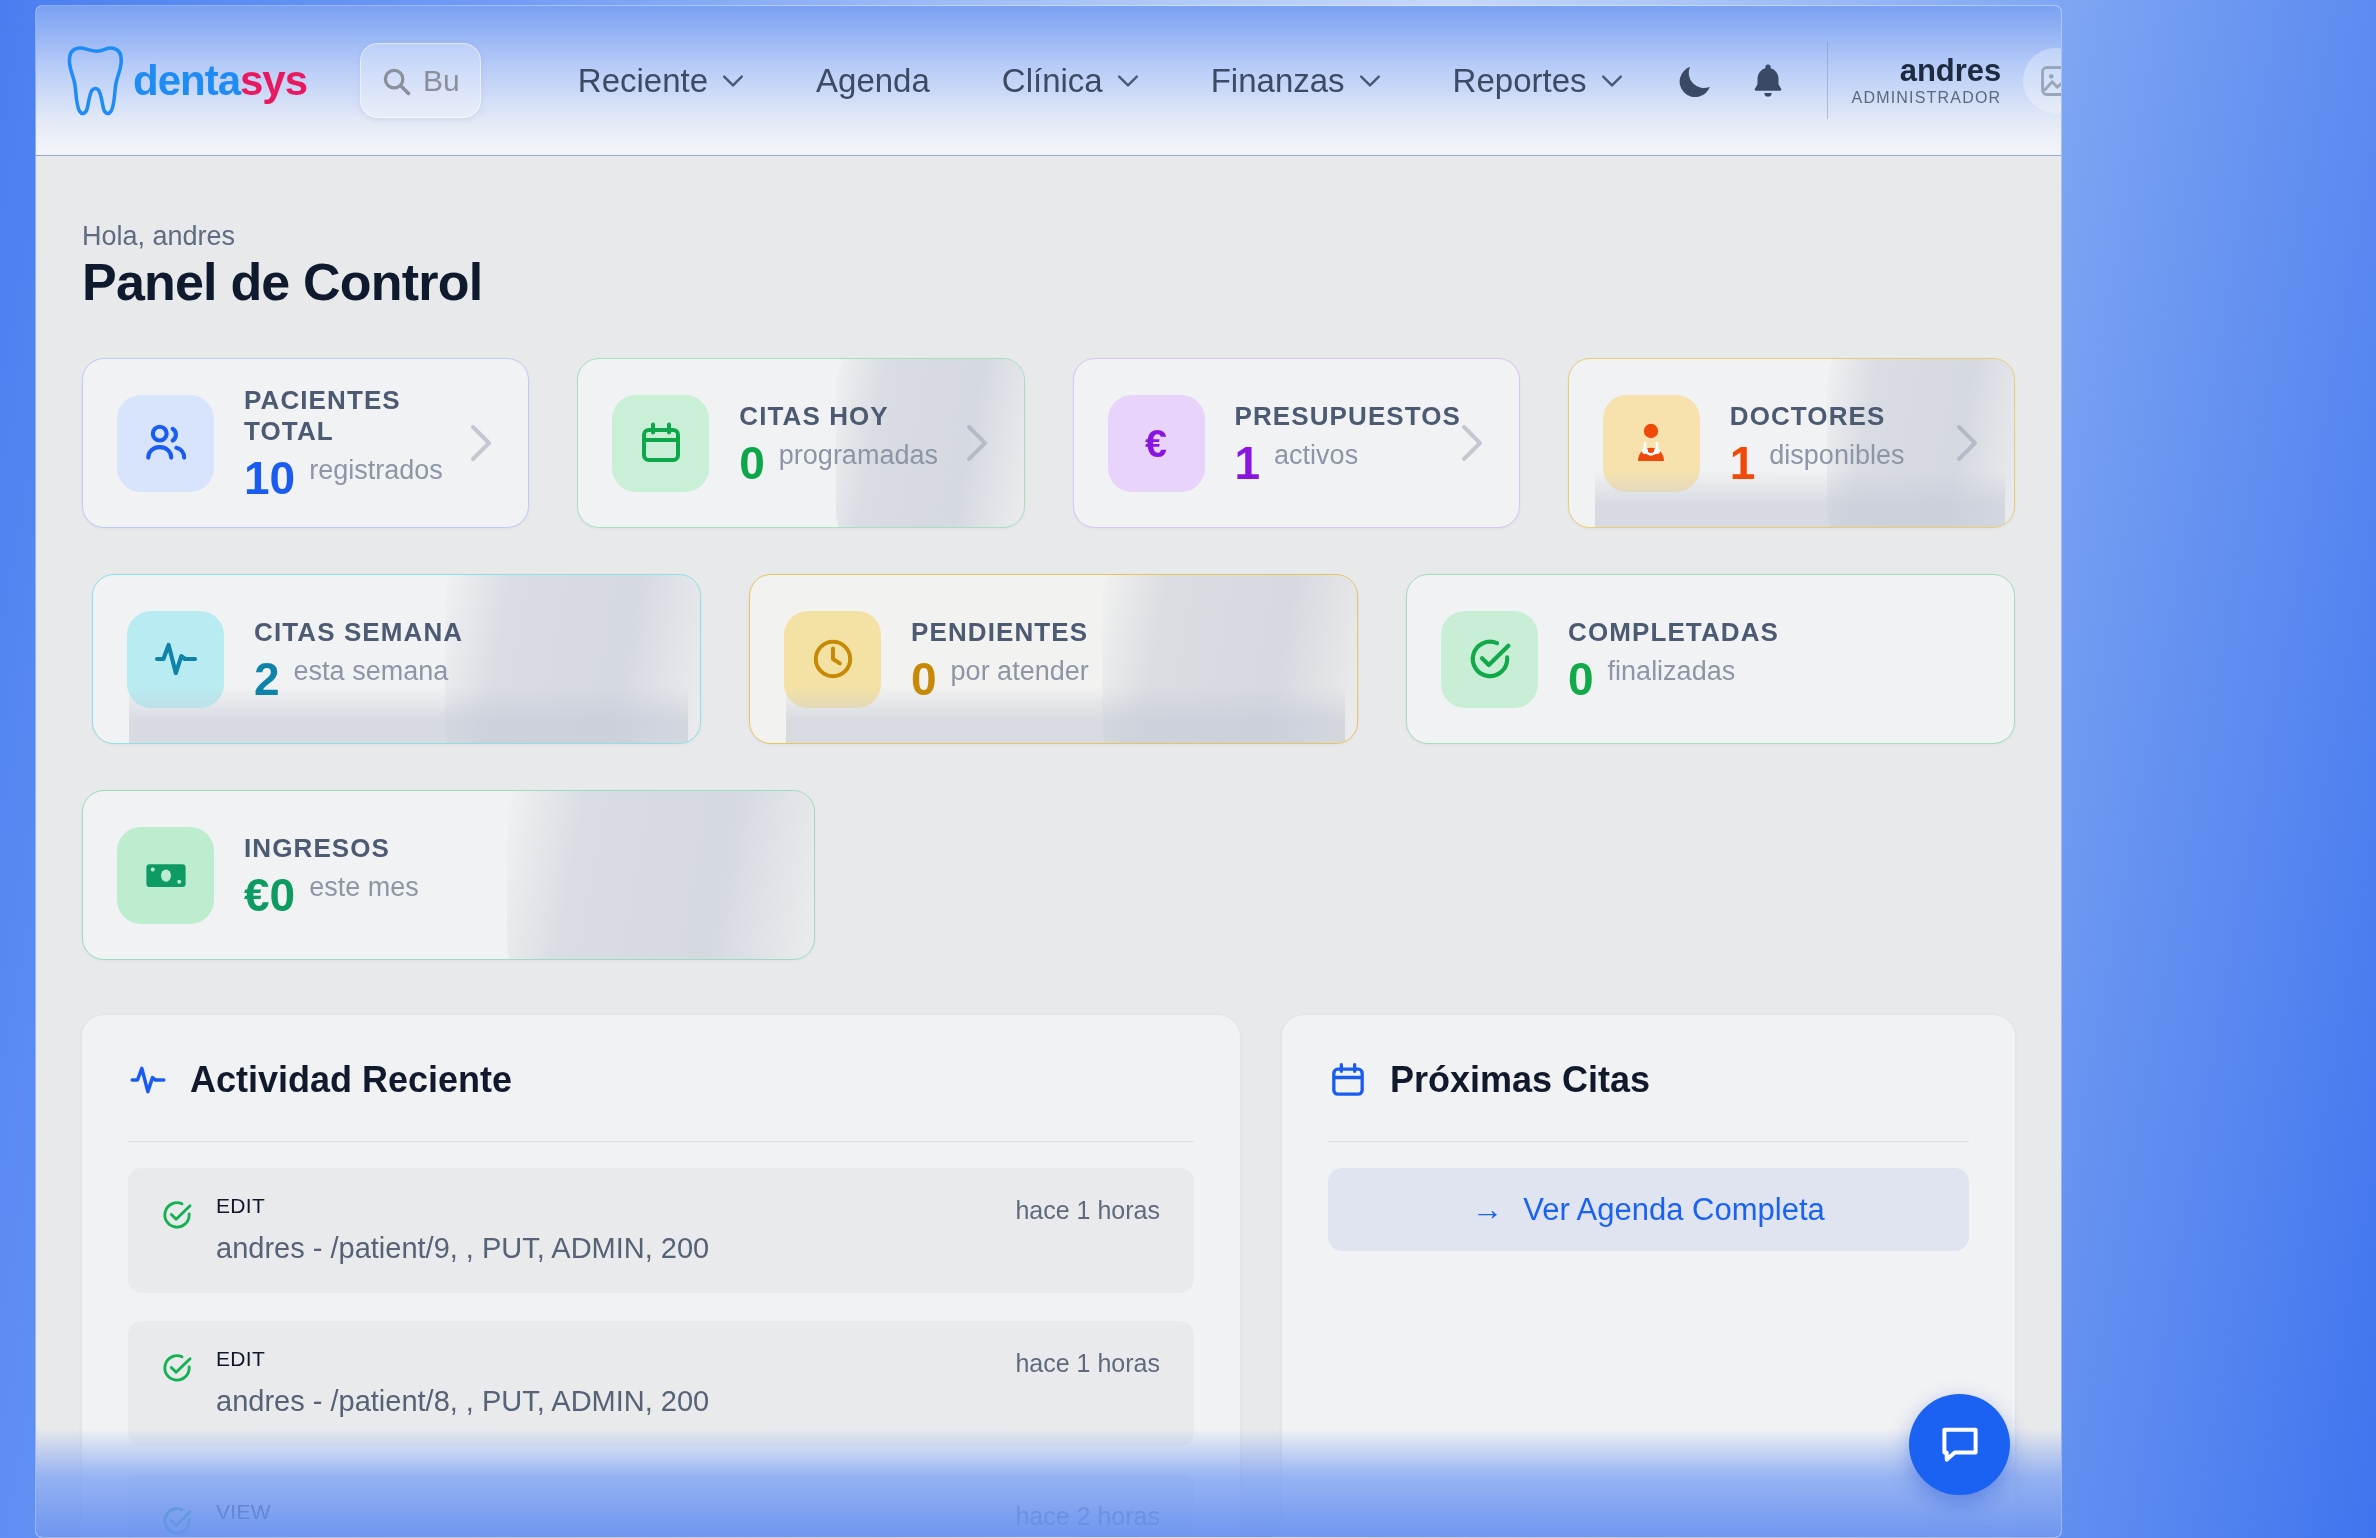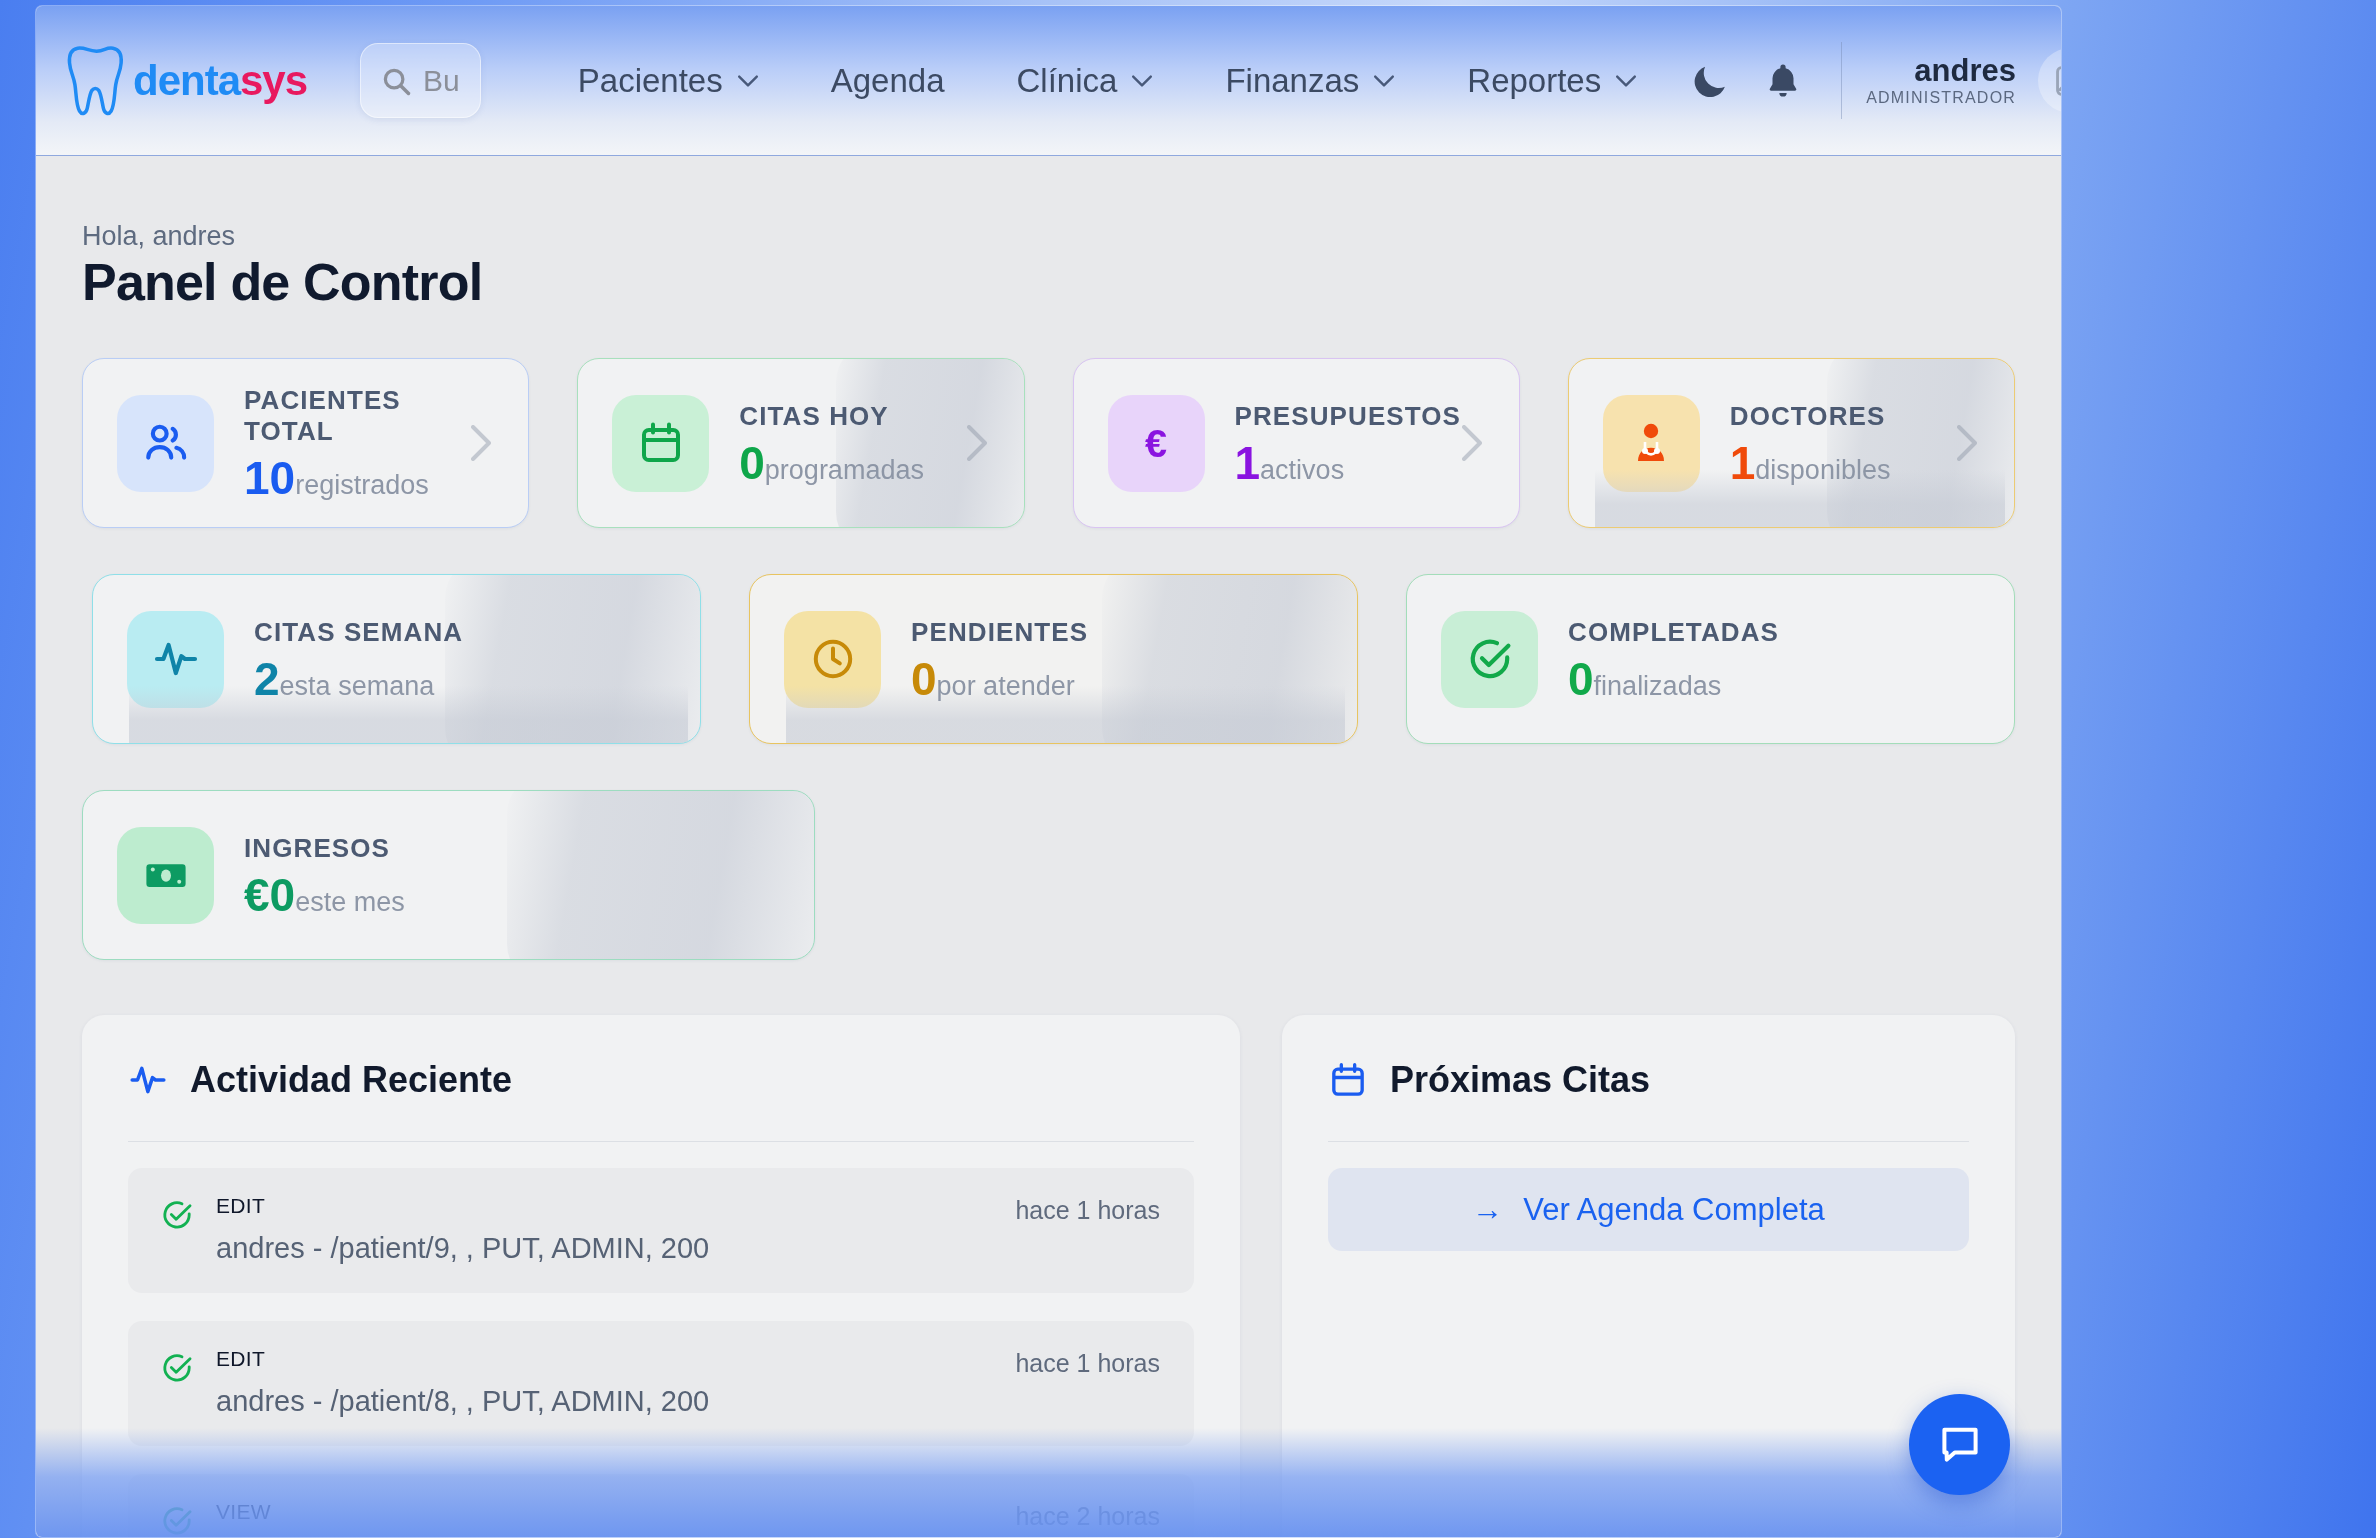--- a/index.html
+++ b/index.html
@@ -161,21 +161,21 @@
     width: 97px; height: 97px;
     border-radius: 24px;
     display: flex; align-items: center; justify-content: center;
     flex: 0 0 auto;
   }
   .stat-body { display: flex; flex-direction: column; justify-content: center; gap: 8px; z-index: 2;}
   .stat-label {
     font-size: 26px; font-weight: 700; letter-spacing: 1.1px;
     color: #4c5a72; text-transform: uppercase;
   }
-  .stat-valrow { display: flex; align-items: flex-end; }
+  .stat-valrow { display: flex; align-items: flex-start; gap: 14px; }
   .stat-value { font-size: 46px; font-weight: 700; line-height: 1; }
   .stat-sub { font-size: 27px; color: #8d96a6; }
   .stat-chevron {
     position: absolute; right: 34px; top: 50%; transform: translateY(-50%);
     width: 26px; height: 40px; opacity: .45;
   }
   
   .shimmer {
     position: absolute;
     top: -10%; right: -4%;
@@ -288,21 +288,21 @@
     <div class="searchbox">
       <svg class="search-glyph" viewBox="0 0 24 24" fill="none">
         <circle cx="10.5" cy="10.5" r="7" stroke="#8b8f99" stroke-width="2.6"></circle>
         <line x1="15.8" y1="15.8" x2="22" y2="22" stroke="#8b8f99" stroke-width="2.8" stroke-linecap="round"></line>
       </svg>
       <span>Bu</span>
     </div>
 
     <div class="navlinks">
       <div class="navitem">
-        <span>Pacientes</span>
+        <span>Reciente</span>
         <svg class="chev" viewBox="0 0 20 12" fill="none">
             <path d="M2 2l8 8 8-8" stroke="#48597a" stroke-width="2.2" stroke-linecap="round" stroke-linejoin="round"></path>
           </svg>
       </div>
       <div class="navitem">
         <span>Agenda</span>
       </div>
       <div class="navitem">
         <span>Clínica</span>
         <svg class="chev" viewBox="0 0 20 12" fill="none">

